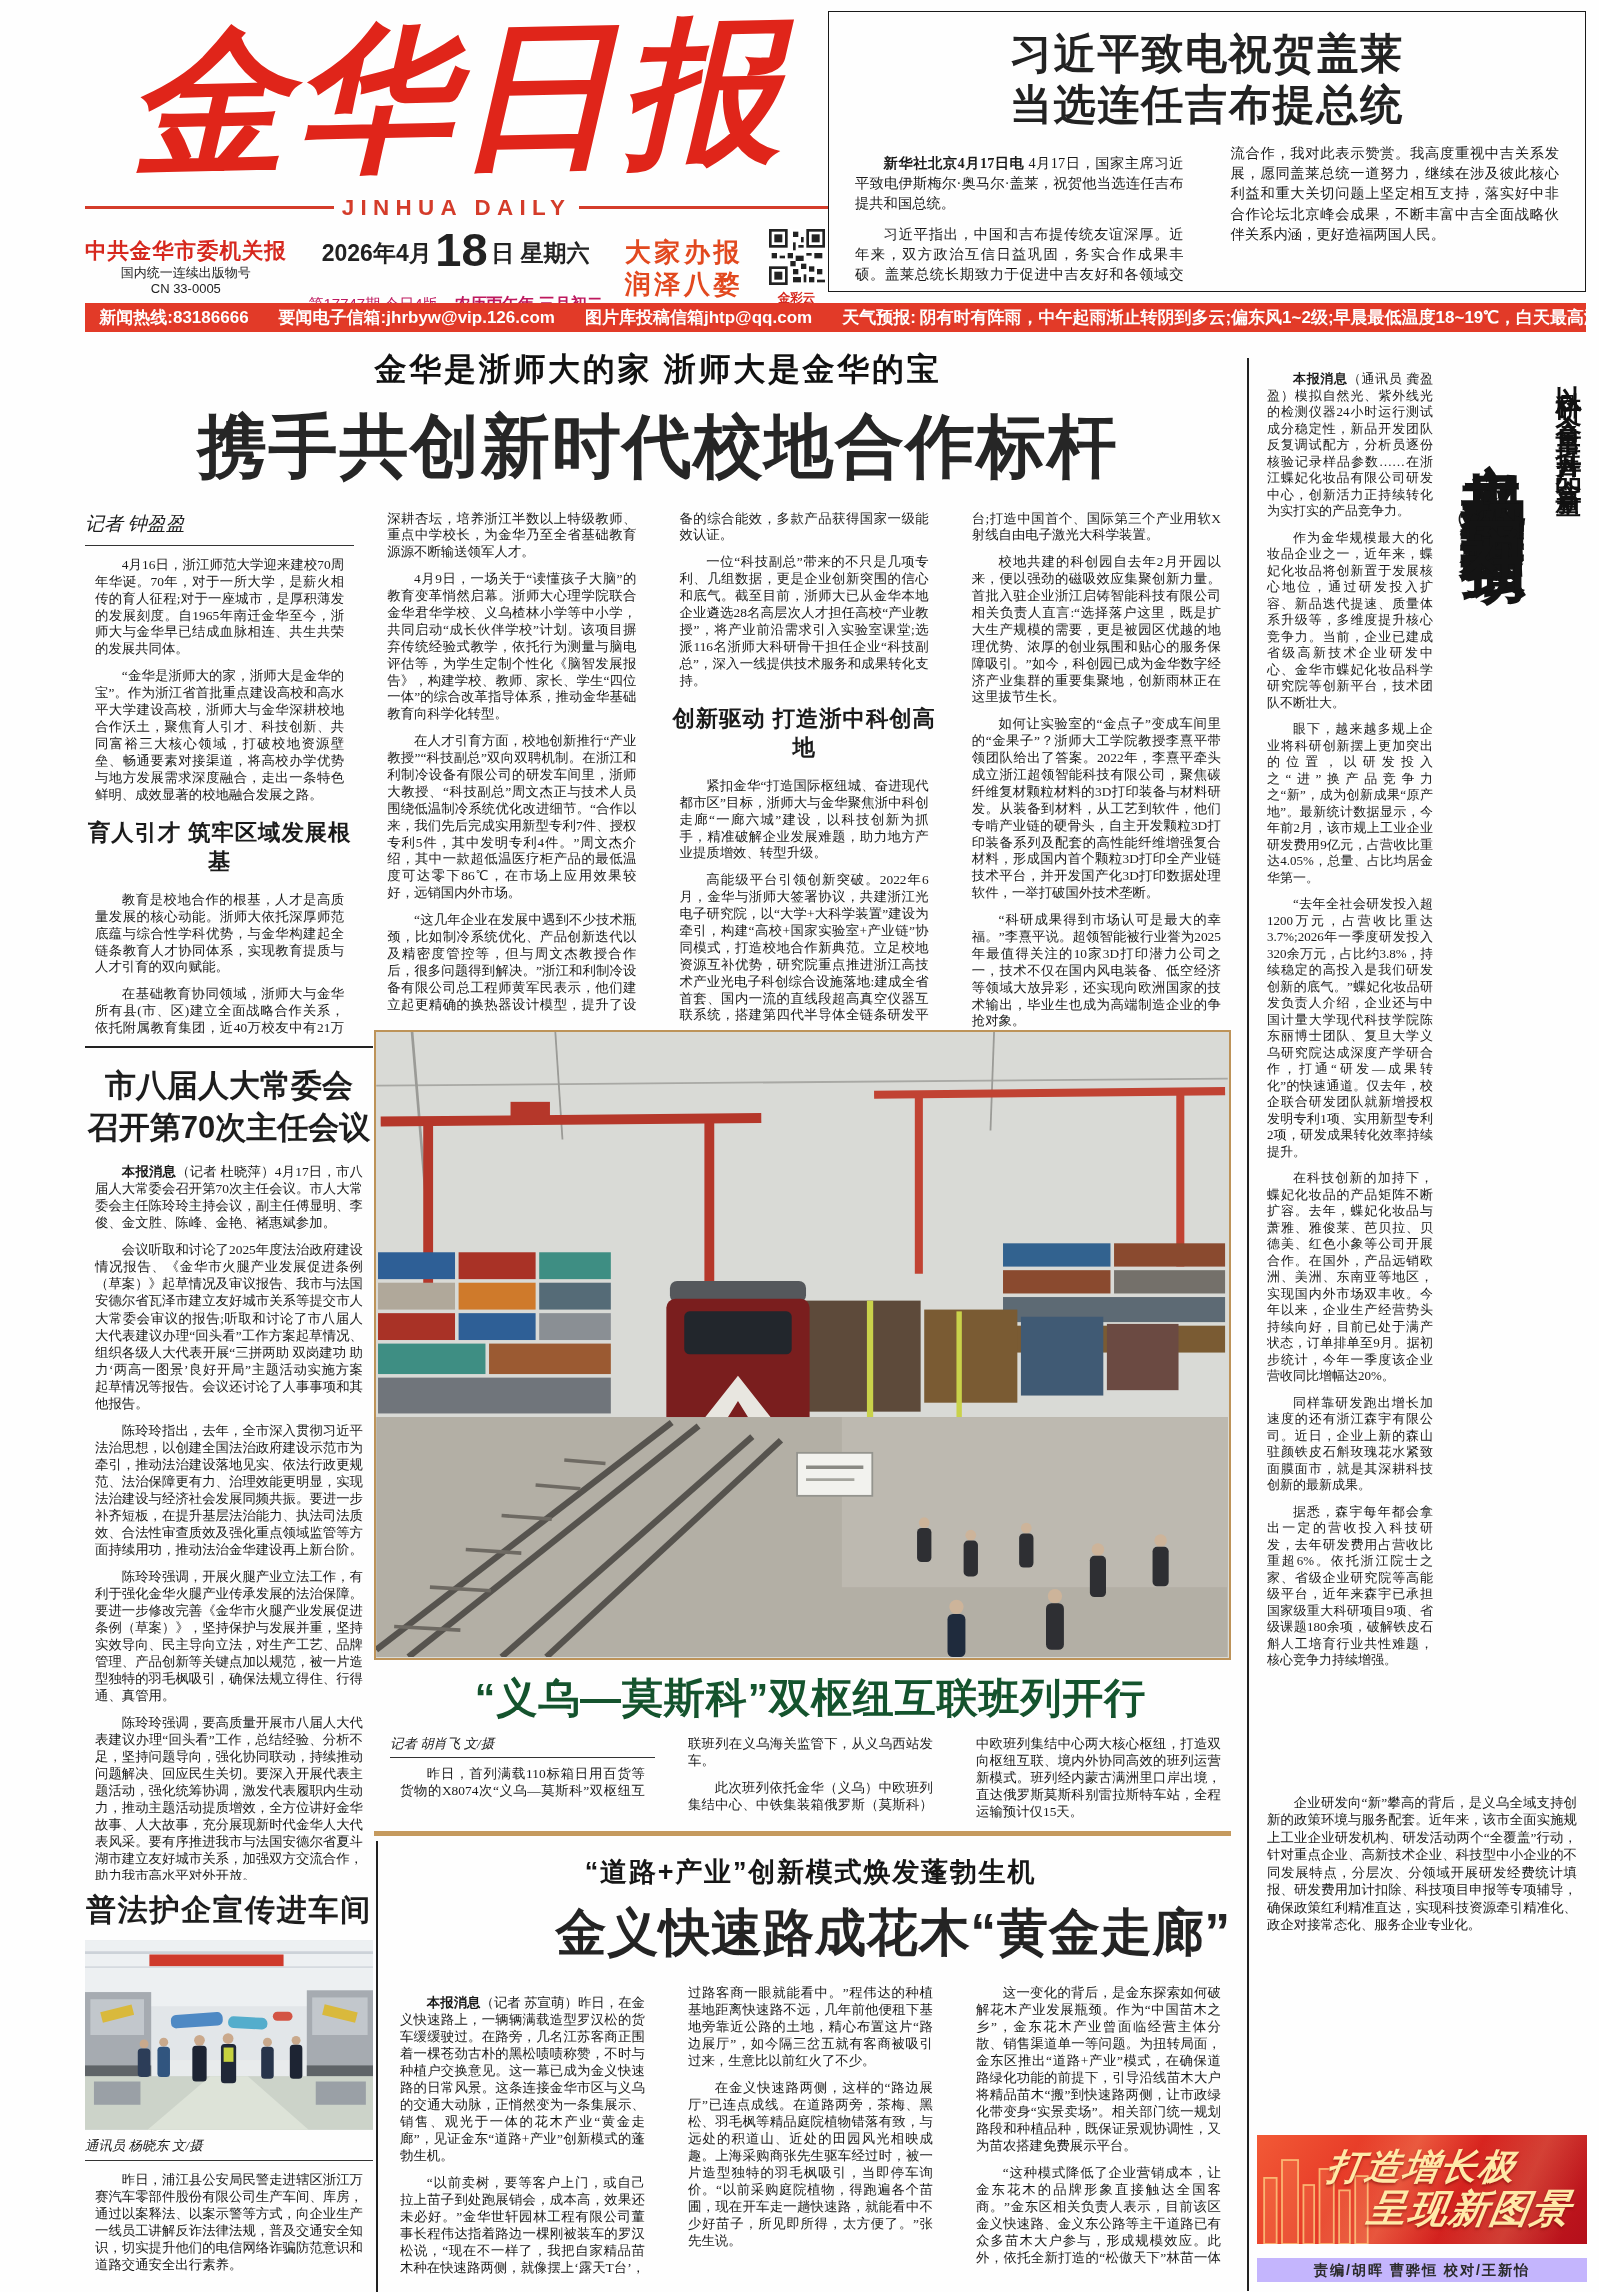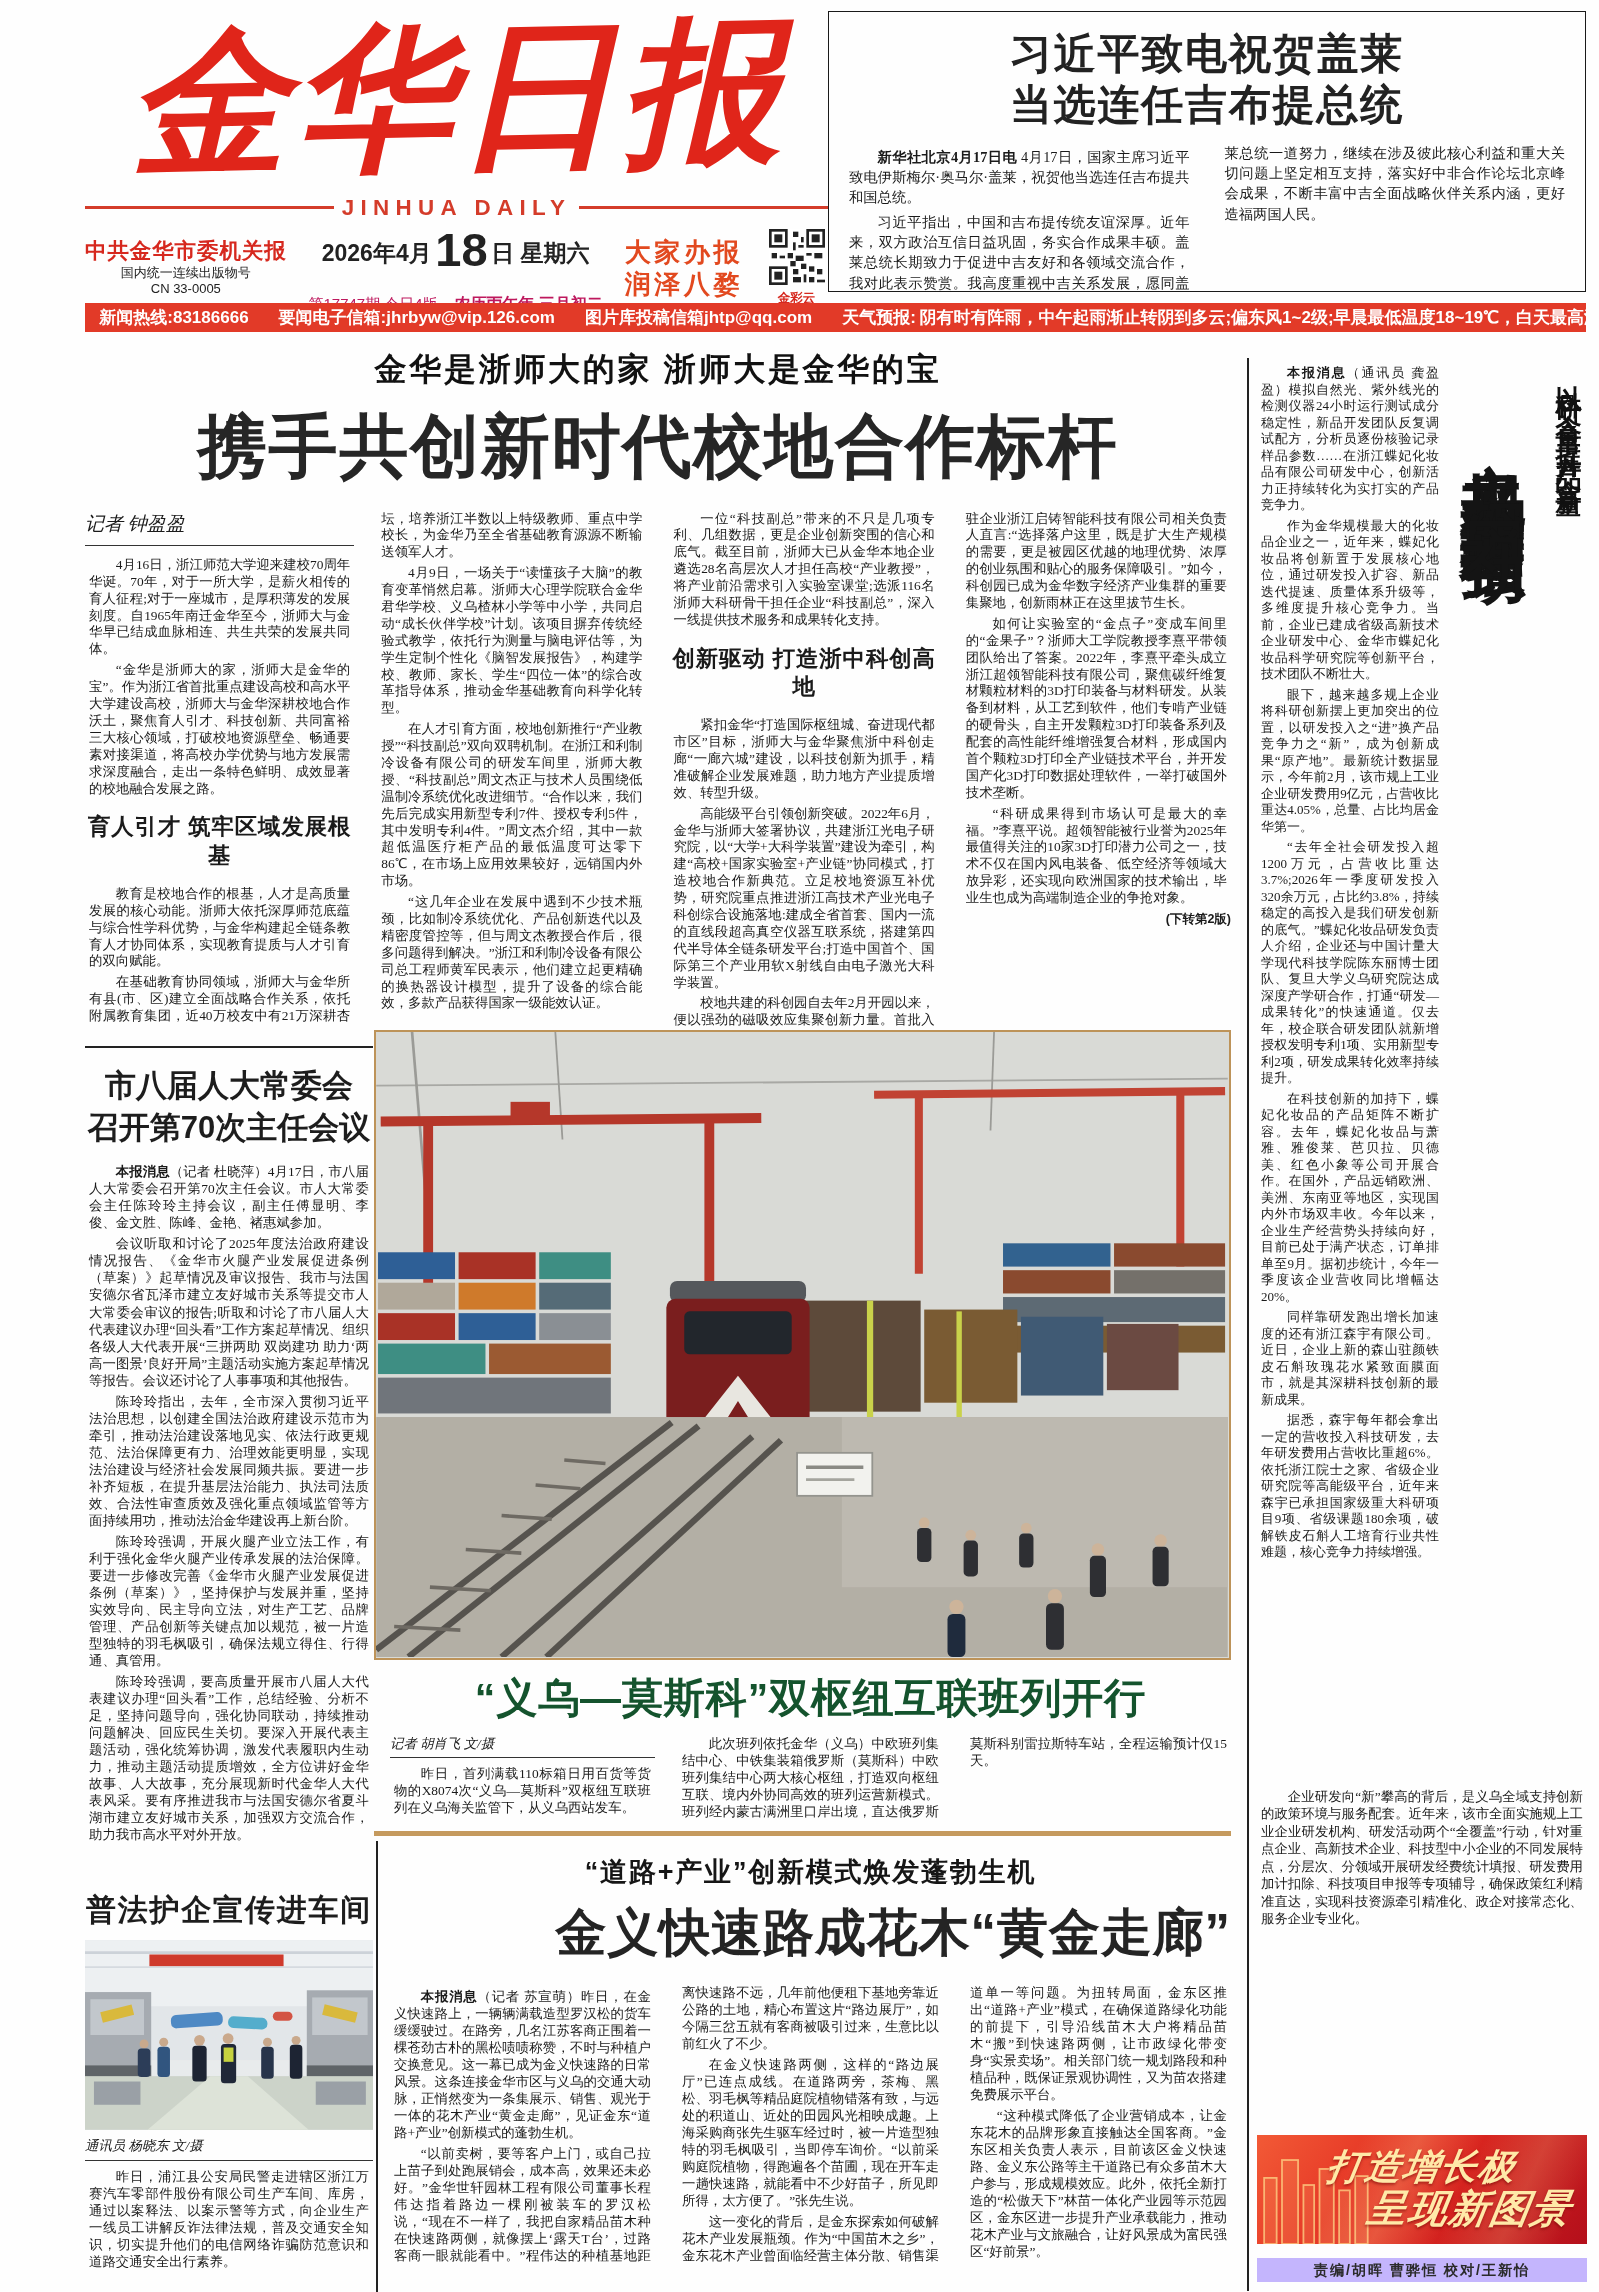--- a/index.html
+++ b/index.html
@@ -1,19 +1,19 @@
 <!DOCTYPE html>
 <html style="font-size:14.3px"><head>
 <meta charset="utf-8">
 <style>
   html,body{margin:0;padding:0;background:#f2f2f2;}
   .page{position:relative;width:1600px;height:2293px;margin:0 auto;background:#fefefe;
         font-family:"Liberation Sans",sans-serif;color:#1a1a1a;overflow:hidden;}
   p{margin:0;}
-  .bp{text-indent:2em;text-align:justify;margin:4px;}
+  .bp{text-indent:2em;text-align:justify;margin:10px;}
   .abs{position:absolute;}
 
   
   #masthead{left:85px;top:5.4px;width:743px;height:224px;}
   .calligraphy{font-family:"Liberation Serif",serif;font-weight:900;font-style:italic;
     font-size:159px;line-height:1.18;color:#e0251a;text-align:center;letter-spacing:5.4px;
     transform:rotate(-1.2deg);}
   .enline{display:flex;align-items:center;gap:8px;margin-top:1.8px;}
   .enline .rule{flex:1;height:2.7px;background:#d43c2a;}
   .enline .entxt{color:#d43c2a;font-weight:bold;font-size:22.4px;letter-spacing:6.3px;}

